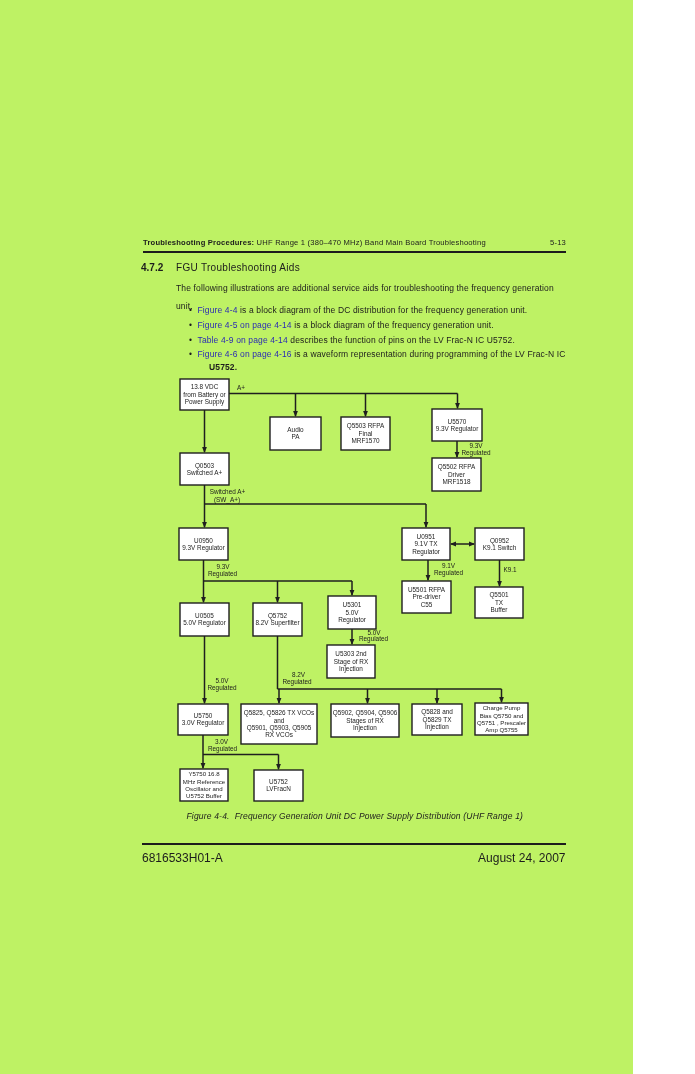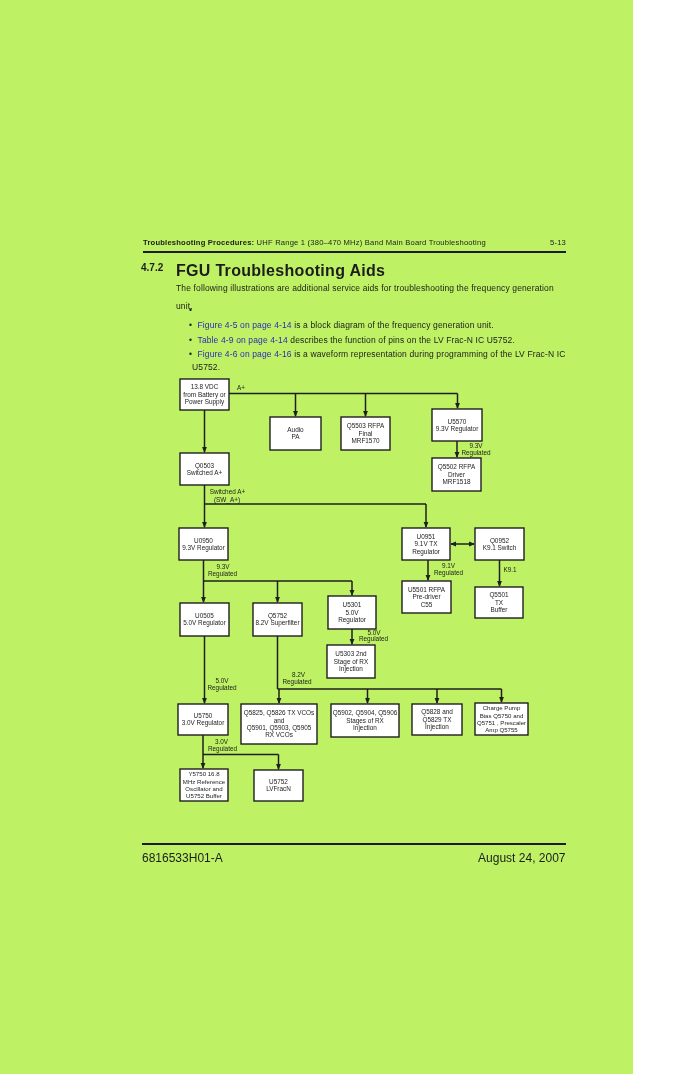--- a/index.html
+++ b/index.html
@@ -14,32 +14,33 @@
 <body>
 <div id="page">
 
   <div class="abs hdr" style="left:143px;top:237.5px;width:423px;">
     <span style="float:left;"><b>Troubleshooting Procedures:</b> UHF Range 1 (380–470 MHz) Band Main Board Troubleshooting</span>
     <span style="float:right;">5-13</span>
   </div>
   <div class="abs" style="left:143px;top:250.5px;width:423px;height:2px;background:#1c1c1c;"></div>
 
   <div class="abs" style="left:141px;top:262.2px;font-size:10px;font-weight:bold;color:#1c1c1c;">4.7.2</div>
-  <div class="abs" style="left:176px;top:262.2px;font-size:16px;font-weight:bold;letter-spacing:0.3px;color:#1c1c1c;">FGU Troubleshooting Aids</div>
+  <div class="abs" style="left:176px;top:262.2px;font-size:10px;font-weight:normal;letter-spacing:0.3px;color:#1c1c1c;">FGU Troubleshooting Aids</div>
 
   <div class="abs txt" style="left:176px;top:278.6px;line-height:18px;">The following illustrations are additional service aids for troubleshooting the frequency generation<br>unit.</div>
 
   <div class="abs txt" style="left:189px;top:304.6px;">•</div>
+  <div class="abs txt" style="left:197.5px;top:304.6px;"><span class="blue">Figure 4-4</span> is a block diagram of the DC distribution for the frequency generation unit.</div>
   <div class="abs txt" style="left:189px;top:320.0px;">•</div>
   <div class="abs txt" style="left:197.5px;top:320.0px;"><span class="blue">Figure 4-5 on page 4-14</span> is a block diagram of the frequency generation unit.</div>
   <div class="abs txt" style="left:189px;top:334.7px;">•</div>
   <div class="abs txt" style="left:197.5px;top:334.7px;"><span class="blue">Table 4-9 on page 4-14</span> describes the function of pins on the LV Frac-N IC U5752.</div>
   <div class="abs txt" style="left:189px;top:349.4px;">•</div>
   <div class="abs txt" style="left:197.5px;top:349.4px;"><span class="blue">Figure 4-6 on page 4-16</span> is a waveform representation during programming of the LV Frac-N IC</div>
-  <div class="abs txt" style="left:192px;top:361.5px;">U5752.</div>
+  <div class="abs txt" style="left:209px;top:361.5px;font-weight:bold;">U5752.</div>
 
   <svg class="abs" style="left:0;top:0;" width="695" height="1074" viewBox="0 0 695 1074">
   <line x1="229" y1="393.5" x2="457.5" y2="393.5" stroke="#1f1f1f" stroke-width="1.5"></line>
   <line x1="204.5" y1="504.0" x2="426.0" y2="504.0" stroke="#1f1f1f" stroke-width="1.5"></line>
   <line x1="203.5" y1="581.0" x2="352.0" y2="581.0" stroke="#1f1f1f" stroke-width="1.5"></line>
   <line x1="277.5" y1="636" x2="277.5" y2="689.0" stroke="#1f1f1f" stroke-width="1.5"></line>
   <line x1="277.5" y1="689.0" x2="501.5" y2="689.0" stroke="#1f1f1f" stroke-width="1.5"></line>
   <line x1="203.0" y1="754.5" x2="278.5" y2="754.5" stroke="#1f1f1f" stroke-width="1.5"></line>
   <line x1="204.5" y1="410" x2="204.5" y2="452.0" stroke="#1f1f1f" stroke-width="1.5"></line>
   <polygon points="202.1,447.0 206.9,447.0 204.5,453" fill="#1f1f1f"></polygon>
@@ -179,19 +180,20 @@
   <text x="374.0" y="635.3" font-size="6.4" fill="#1c1c1c" text-anchor="middle" font-family="Liberation Sans, sans-serif">5.0V</text>
   <text x="373.5" y="641.1" font-size="6.4" fill="#1c1c1c" text-anchor="middle" font-family="Liberation Sans, sans-serif">Regulated</text>
   <text x="222.0" y="683.3" font-size="6.4" fill="#1c1c1c" text-anchor="middle" font-family="Liberation Sans, sans-serif">5.0V</text>
   <text x="222.0" y="690.3" font-size="6.4" fill="#1c1c1c" text-anchor="middle" font-family="Liberation Sans, sans-serif">Regulated</text>
   <text x="298.5" y="677.3" font-size="6.4" fill="#1c1c1c" text-anchor="middle" font-family="Liberation Sans, sans-serif">8.2V</text>
   <text x="297.0" y="684.3" font-size="6.4" fill="#1c1c1c" text-anchor="middle" font-family="Liberation Sans, sans-serif">Regulated</text>
   <text x="221.5" y="744.0" font-size="6.4" fill="#1c1c1c" text-anchor="middle" font-family="Liberation Sans, sans-serif">3.0V</text>
   <text x="222.5" y="751.1" font-size="6.4" fill="#1c1c1c" text-anchor="middle" font-family="Liberation Sans, sans-serif">Regulated</text>
   </svg>
 
+  <div class="abs" style="left:186.5px;top:810.9px;font-size:8.5px;font-style:italic;letter-spacing:0.18px;color:#1c1c1c;">Figure 4-4.&nbsp;&nbsp;Frequency Generation Unit DC Power Supply Distribution (UHF Range 1)</div>
 
   <div class="abs" style="left:142px;top:842.8px;width:423.5px;height:2.2px;background:#1c1c1c;"></div>
   <div class="abs" style="left:142px;top:851.3px;width:423.5px;font-size:12px;color:#1c1c1c;">
     <span style="float:left;">6816533H01-A</span>
     <span style="float:right;">August 24, 2007</span>
   </div>
 </div>
 
 </body></html>

